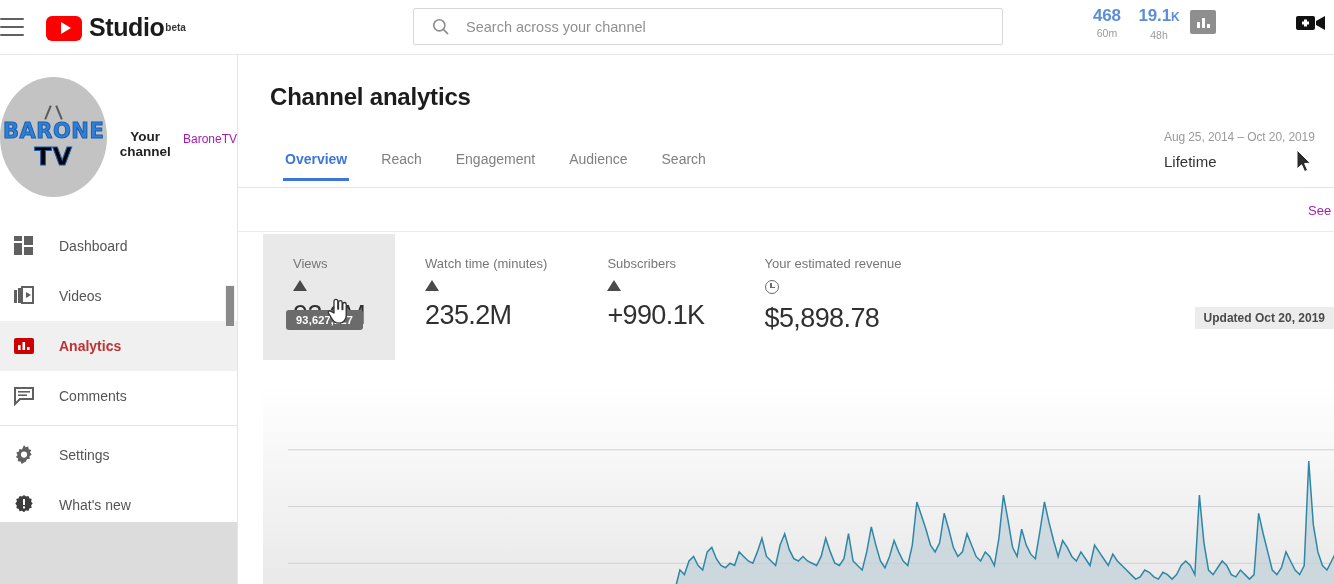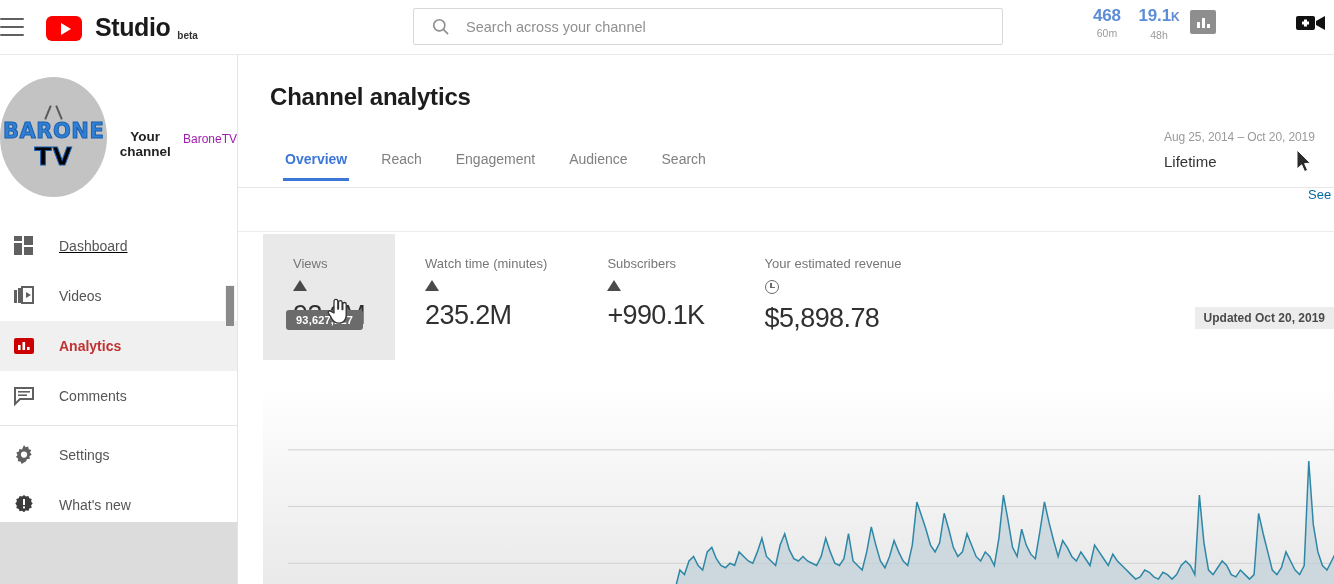--- a/index.html
+++ b/index.html
@@ -17,21 +17,21 @@
     position: absolute; top: 0; left: 0; width: 1334px; height: 55px;
     background: #ffffff; border-bottom: 1px solid #e8e8e8;
     display: flex; align-items: center; z-index: 30;
   }
   .hamburger {
     width: 24px; height: 18px; margin-left: 0px; margin-right: 22px;
     display: flex; flex-direction: column; justify-content: space-between;
     padding-left: 0;
   }
   .hamburger span { display:block; width: 24px; height: 2px; background: #606060; border-radius:1px; }
-  .brand { display: flex; align-items: flex-end; margin-left: 0px; gap: 6px; }
+  .brand { display: flex; align-items: center; margin-left: 0px; }
   .yt-logo {
     width: 36px; height: 25px; background: #ff0000; border-radius: 6px;
     display: flex; align-items: center; justify-content: center; margin-top: 2px;
   }
   .yt-logo .tri {
     width: 0; height: 0; border-left: 10px solid #ffffff;
     border-top: 6px solid transparent; border-bottom: 6px solid transparent;
     margin-left: 3px;
   }
   .brand-text {
@@ -139,21 +139,21 @@
   }
   .tabs-rule {
     position: absolute; left: 0px; top: 132px; width: 1096px; height: 1px; background: #e6e6e6;
   }
 
   .daterange { position: absolute; right: 0px; top: 75px; text-align: left; width: 170px; }
   .dr-range { font-size: 12px; color: #9a9a9a; letter-spacing: -0.1px; white-space: nowrap;}
   .dr-label { font-size: 15px; color: #333; margin-top: 9px; }
 
   .see-link {
-    position: absolute; right: 0px; top: 132px; font-size: 13px; color: #0369a1;
+    position: absolute; right: 0px; top: 148px; font-size: 13px; color: #a21caf;
     font-weight: 500; overflow: hidden; width: 26px; white-space: nowrap;
   }
   .card-rule { position: absolute; left: 0; top: 176px; width: 1096px; height: 1px; background: #ececec; }
 
   
   .cards { position: absolute; left: 25px; top: 179px; display: flex; }
   .card { padding: 22px 30px 26px 30px; position: relative; }
   .card.selected { background: #e9e9e9; }
   .card-hdr { display: flex; align-items: flex-start; gap: 9px; flex-direction: column; }
   .card-label { font-size: 13px; color: #767676; white-space: nowrap; }
@@ -246,21 +246,21 @@
         </div>
         <div class="av-barone">BARONE</div>
         <div class="av-tv">TV</div>
       </div>
       <div class="yc-title">Your channel</div>
       <div class="yc-sub">BaroneTV</div>
     </div>
 
     <div class="navlist">
 
-      <div class="navitem" style="padding-left:0;text-decoration:underline;">
+      <div class="navitem" style="padding-left:0;">
         <span class="ic" style="margin-left:12px;">
           <svg width="20" height="20" viewBox="0 0 20 20">
               <rect x="0" y="0" width="8" height="5" fill="#606060"></rect>
               <rect x="10" y="0" width="9" height="9" fill="#606060"></rect>
               <rect x="0" y="7" width="8" height="12" fill="#606060"></rect>
               <rect x="10" y="11" width="9" height="8" fill="#606060"></rect>
             </svg>
         </span>
         <span class="lbl">Dashboard</span>
       </div>

